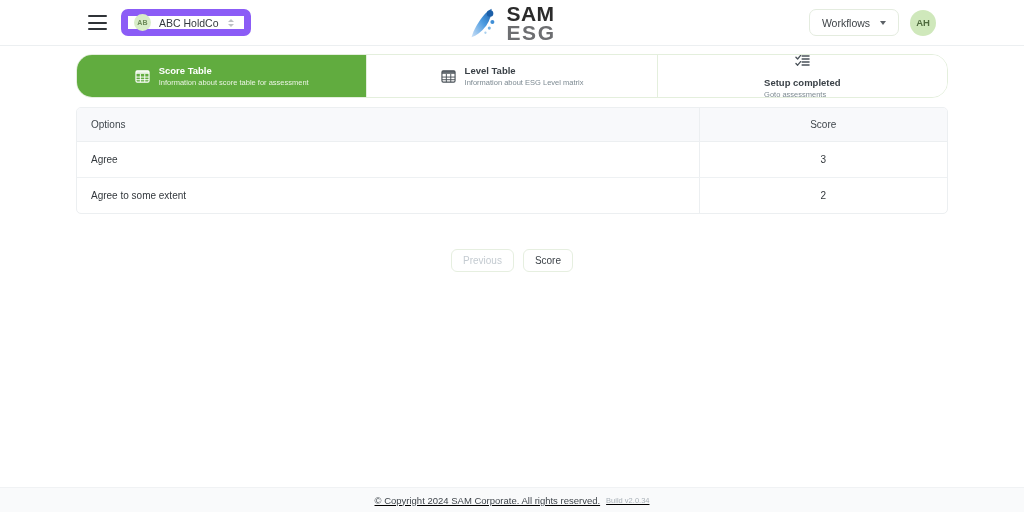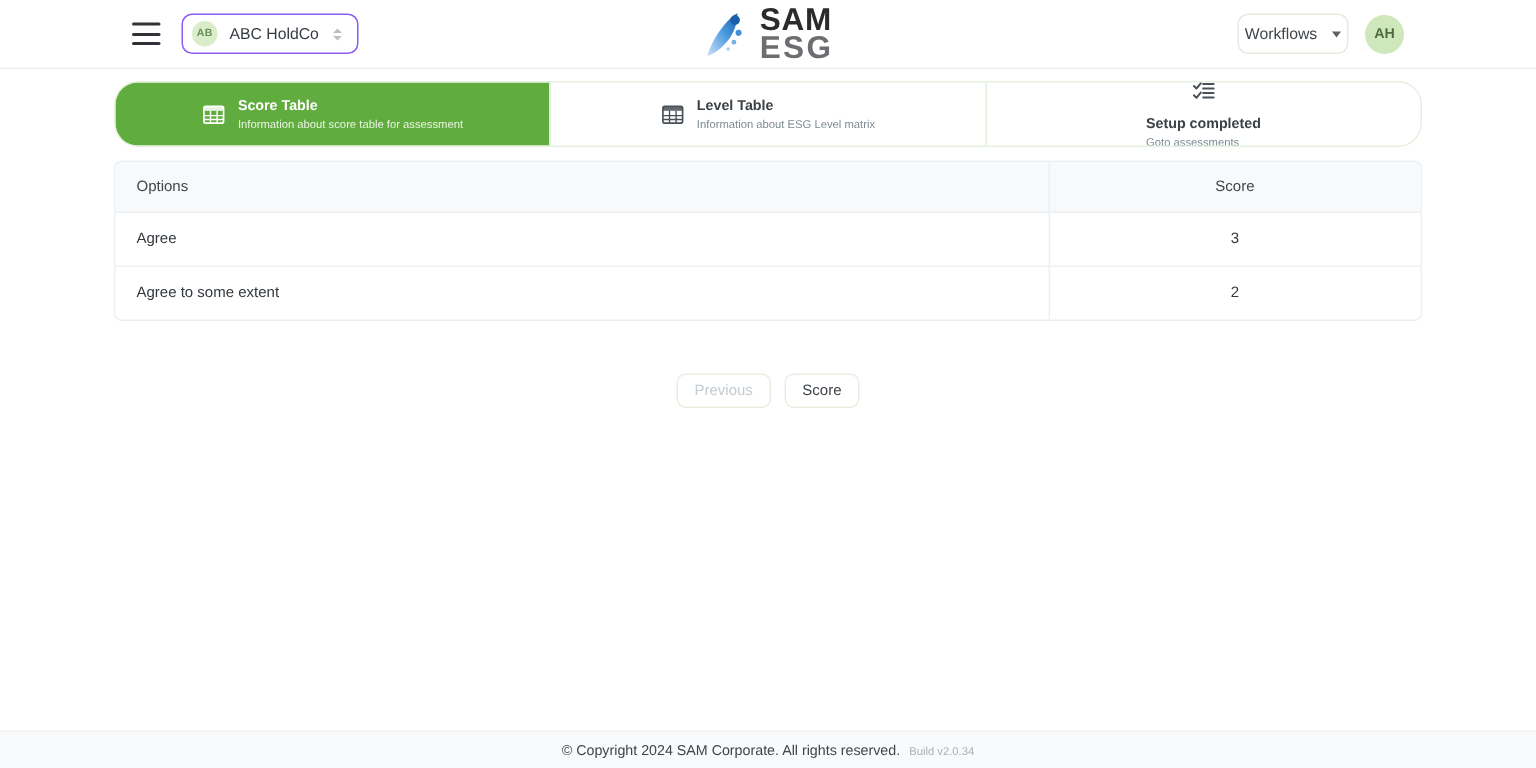--- a/index.html
+++ b/index.html
@@ -23,21 +23,21 @@
   .topbar-left { display: flex; align-items: center; gap: 14px; }
   .hamburger {
     width: 19px; height: 15px;
     display: flex; flex-direction: column; justify-content: space-between;
     cursor: pointer;
   }
   .hamburger span { display: block; height: 2px; width: 100%; background: #2f3337; border-radius: 1px; }
 
   .company-select {
     display: flex; align-items: center; gap: 8px;
-    border: 1px solid #8b5cf6; border-radius: 7px;
+    border: 7px solid #8b5cf6; border-radius: 7px;
     background: #fff;
     height: 27px; padding: 0 8px 0 6px;
     min-width: 110px;
     cursor: pointer;
   }
   .company-badge {
     width: 17px; height: 17px; border-radius: 50%;
     background: #d8edc8; color: #6e8b5a;
     font-size: 7px; font-weight: bold;
     display: flex; align-items: center; justify-content: center;
@@ -59,21 +59,21 @@
   }
   .logo-mark { width: 34px; height: 34px; display: block; }
   .logo-text { display: flex; flex-direction: column; line-height: .92; }
   .logo-sam { font-size: 21px; font-weight: bold; color: #2b2b2b; letter-spacing: .5px; }
   .logo-esg { font-size: 21px; font-weight: bold; color: #6d6e71; letter-spacing: 1.6px; }
 
   .topbar-right { margin-left: auto; display: flex; align-items: center; gap: 11px; }
   .workflows-btn {
     display: flex; align-items: center; justify-content: center; gap: 10px;
     border: 1px solid #e4ecdf; border-radius: 7px; background: #fff;
-    height: 27px; width: 74px; padding: 0 9px;
+    height: 27px; width: 90px; padding: 0 9px;
     font-size: 10.5px; color: #3f4448; cursor: pointer;
   }
   .chev-down { width: 0; height: 0; border-left: 3.5px solid transparent; border-right: 3.5px solid transparent; border-top: 4px solid #5c6166; }
   .avatar {
     width: 26px; height: 26px; border-radius: 50%;
     background: #cfe8bb; color: #4f6b3e;
     font-size: 9.5px; font-weight: bold;
     display: flex; align-items: center; justify-content: center;
     cursor: pointer;
   }
@@ -142,21 +142,21 @@
     display: flex; align-items: center; justify-content: center;
     cursor: pointer;
   }
   .pg-btn.disabled { color: #c4cbd1; cursor: default; }
 
   
   .footer {
     height: 25px; min-height: 25px;
     background: #f9fafb;
     border-top: 1px solid #f0f2f4;
-    display: flex; align-items: center; justify-content: center; gap: 6px;
+    display: flex; align-items: center; justify-content: center; gap: 6px; text-decoration: underline;
   }
   .footer-copy { font-size: 9.5px; color: #3f454b; }
   .footer-build { font-size: 7.5px; color: #a9b1b8; }
 </style>
 </head>
 <body>
 
 <div class="app">
 
   <header class="topbar">

